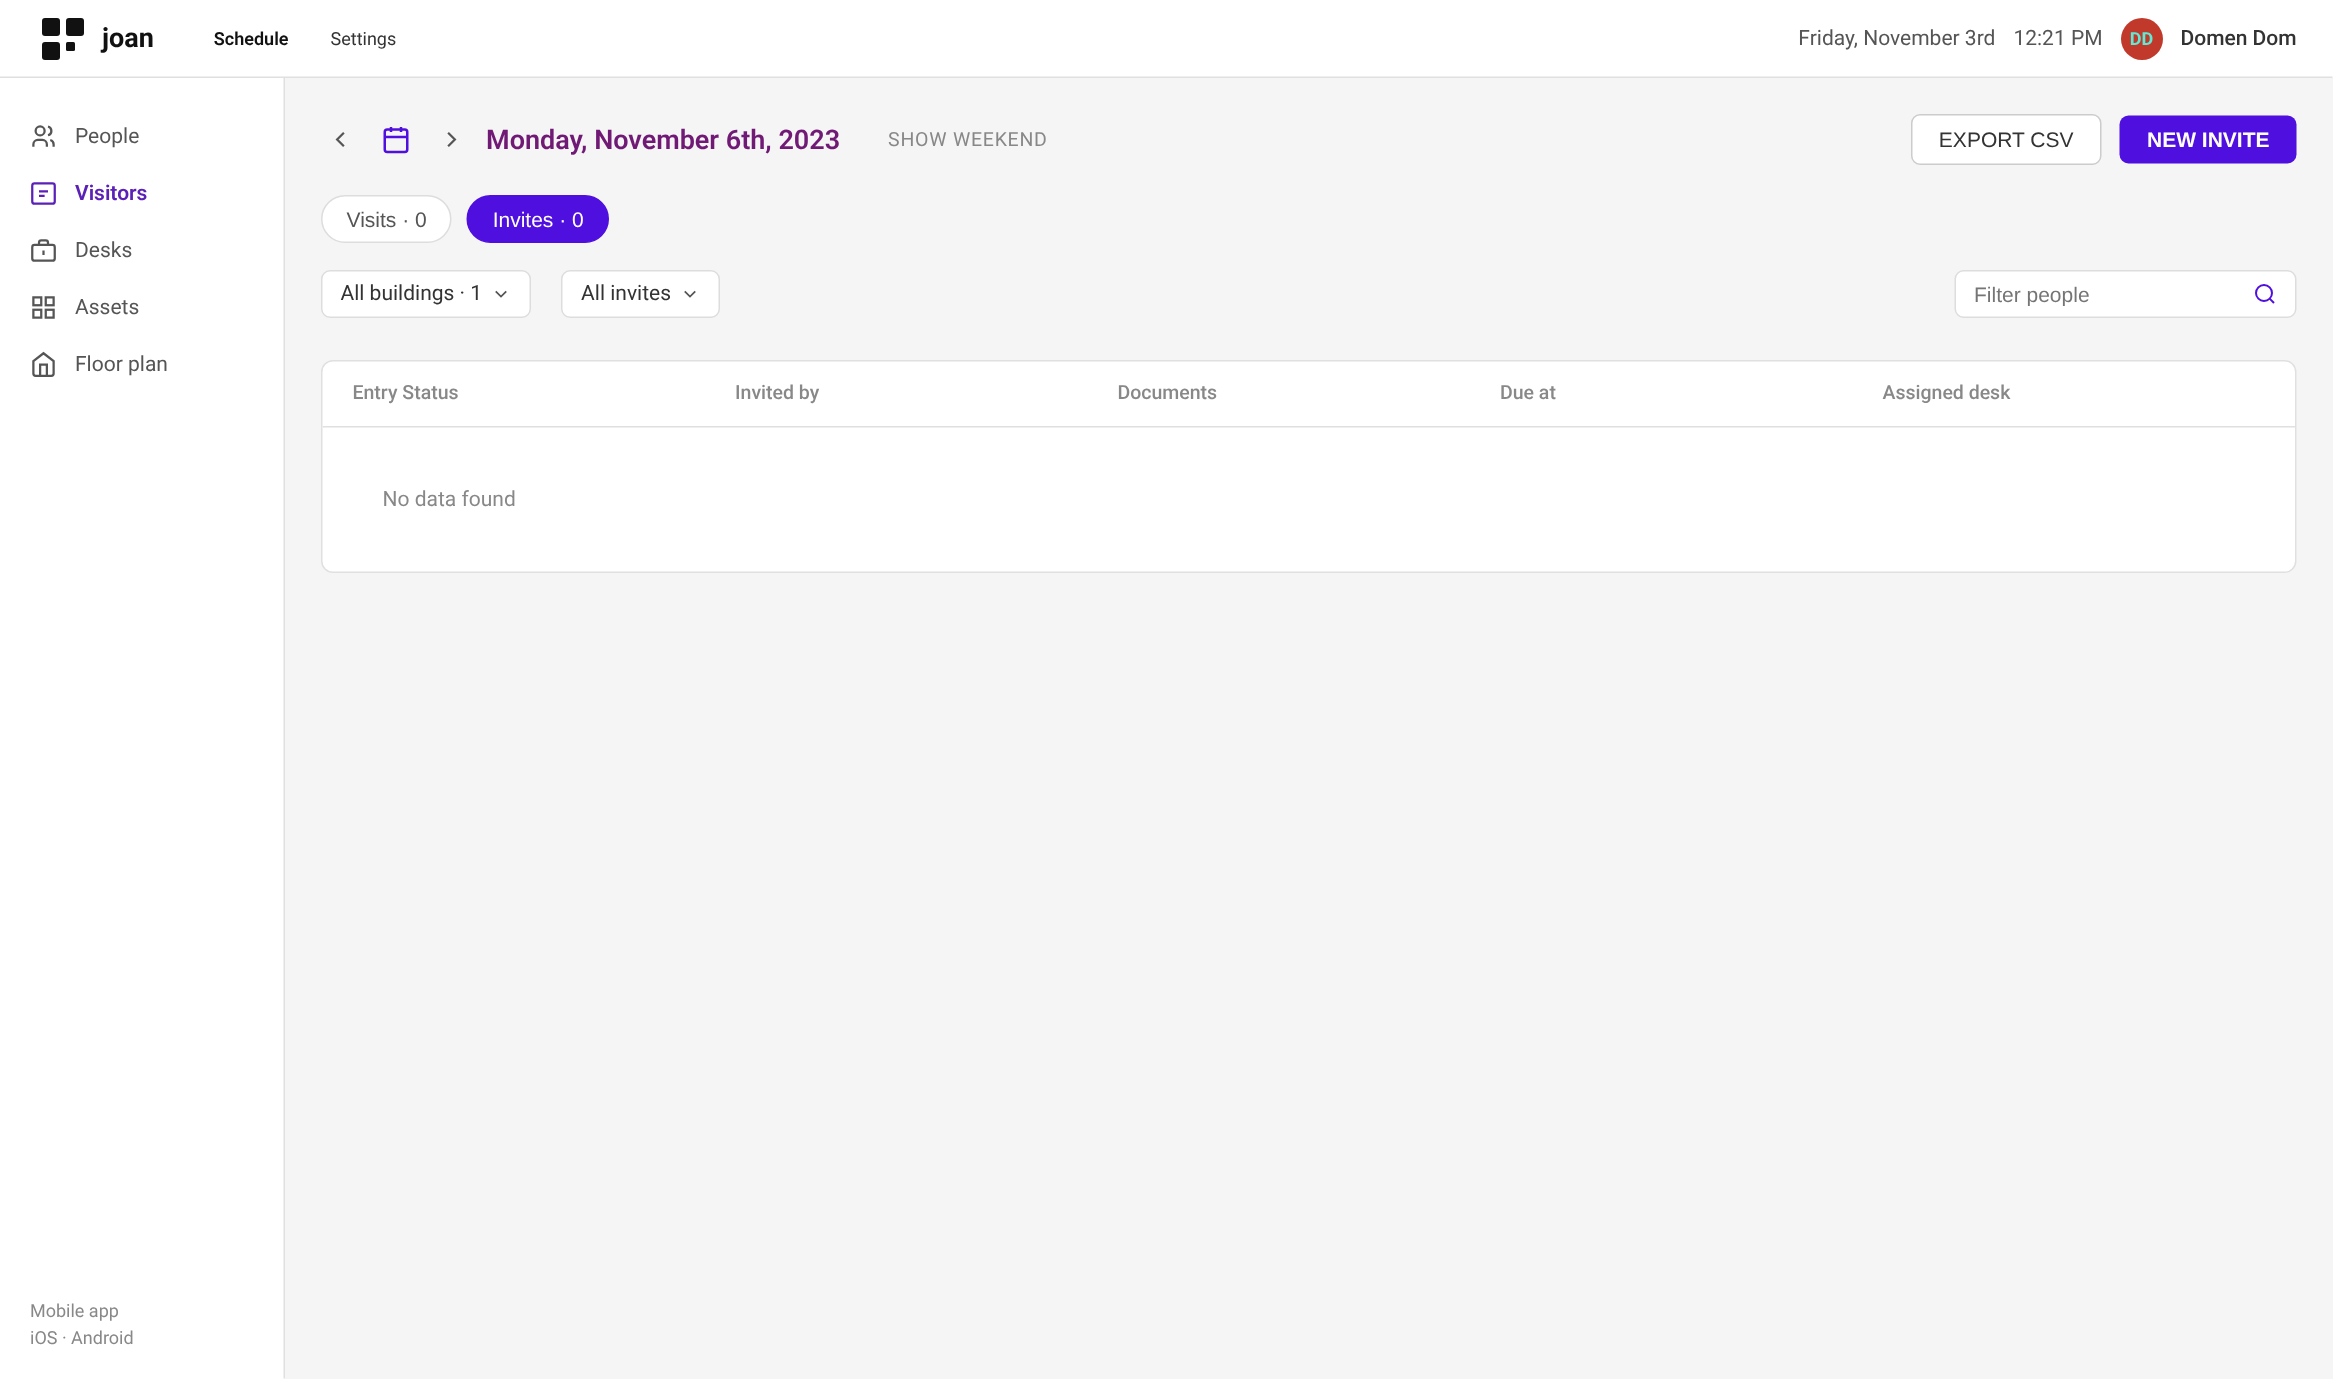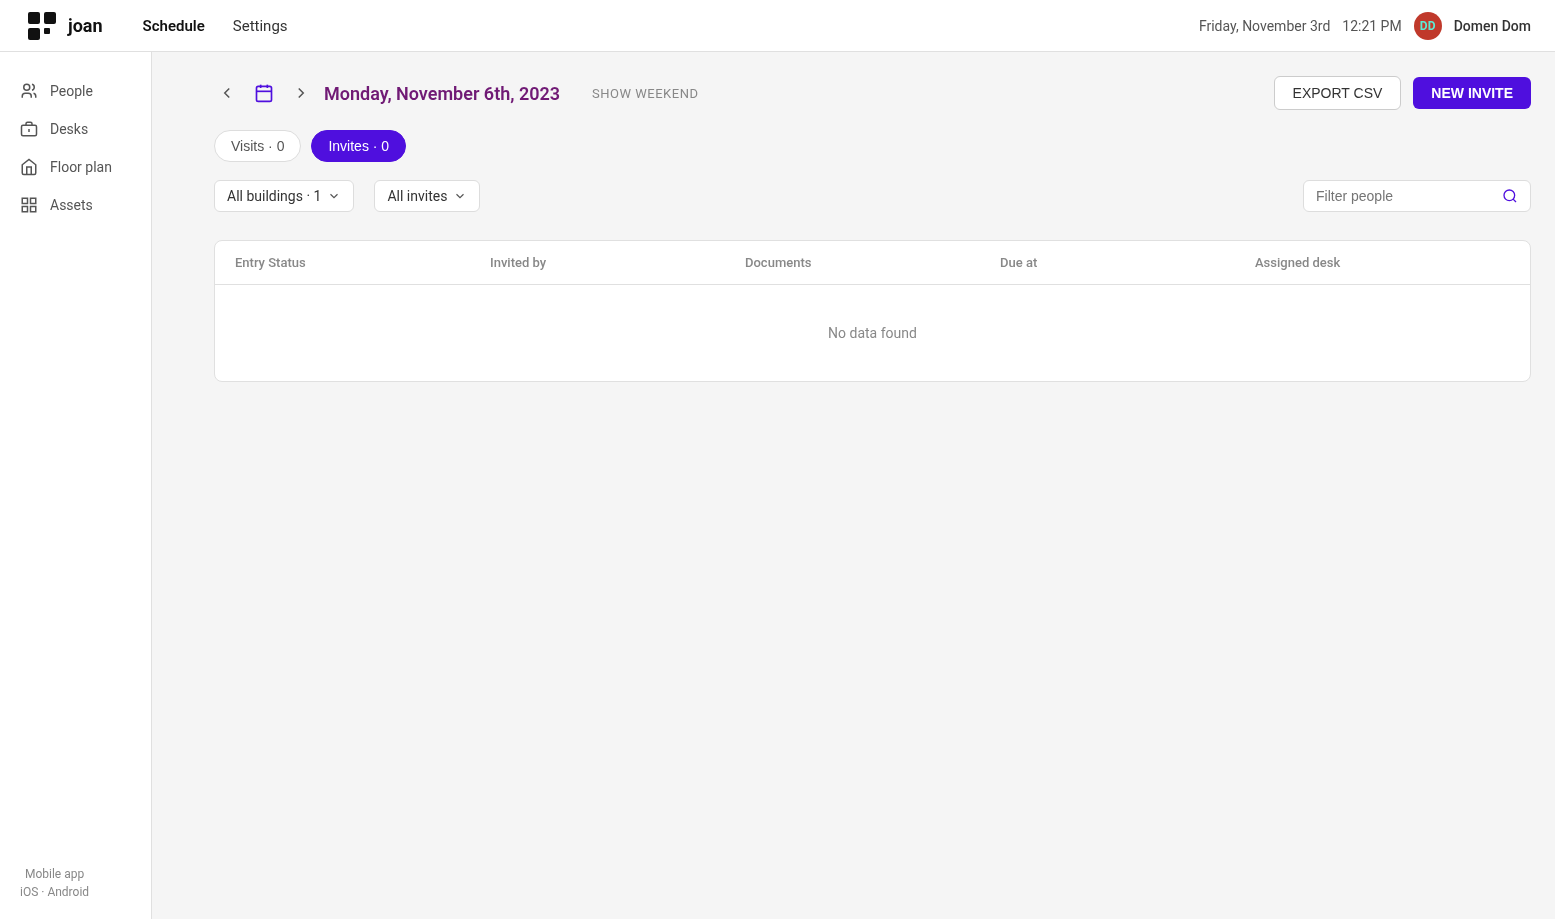--- a/index.html
+++ b/index.html
@@ -7,33 +7,33 @@
 
     
     .topnav {
       display: flex; align-items: center; background: #fff;
       border-bottom: 1px solid #e0e0e0; padding: 0 24px; height: 52px;
       position: fixed; top: 0; left: 0; right: 0; z-index: 100;
     }
     .logo { display: flex; align-items: center; gap: 8px; margin-right: 40px; text-decoration: none; }
     .logo-icon { width: 36px; height: 36px; }
     .topnav-links { display: flex; gap: 28px; }
-    .topnav-link { text-decoration: none; color: #333; font-size: 15px; font-weight: 400; }
+    .topnav-link { text-decoration: none; color: #333; font-size: 12px; font-weight: 400; }
     .topnav-link.active { font-weight: 600; color: #111; }
     .topnav-right { margin-left: auto; display: flex; align-items: center; gap: 12px; }
     .topnav-date { color: #555; font-size: 14px; }
     .topnav-time { color: #555; font-size: 14px; }
     .user-avatar { width: 28px; height: 28px; border-radius: 50%; background: #c0392b; display: flex; align-items: center; justify-content: center; color: #5eead4; font-size: 12px; font-weight: 700; }
     .user-name { font-size: 14px; font-weight: 500; }
 
     
     .layout { display: flex; padding-top: 52px; min-height: 100vh; }
 
     
-    .sidebar { width: 152px; background: #fff; border-right: 1px solid #e0e0e0; padding: 20px 0; position: fixed; top: 52px; bottom: 0; left: 0; text-align: center; }
+    .sidebar { width: 190px; background: #fff; border-right: 1px solid #e0e0e0; padding: 20px 0; position: fixed; top: 52px; bottom: 0; left: 0; }
     .sidebar-item { display: flex; align-items: center; gap: 12px; padding: 10px 20px; cursor: pointer; color: #555; font-size: 14px; text-decoration: none; }
     .sidebar-item.active { color: #5B21B6; font-weight: 600; }
     .sidebar-item svg { flex-shrink: 0; }
     .sidebar-bottom { position: absolute; bottom: 20px; left: 20px; }
     .mobile-app-label { font-size: 12px; color: #888; margin-bottom: 4px; }
     .mobile-app-links { font-size: 12px; color: #888; }
 
     
     .main { margin-left: 190px; flex: 1; padding: 24px; }
 
@@ -56,21 +56,21 @@
     .filters-row { display: flex; align-items: flex-start; gap: 20px; margin-bottom: 28px; }
     .filter-select { display: flex; align-items: center; gap: 6px; border: 1px solid #ddd; background: #fff; border-radius: 6px; padding: 7px 12px; font-size: 14px; cursor: pointer; color: #333; }
     .filter-select svg { color: #555; }
     .filter-search { margin-left: auto; display: flex; align-items: center; border: 1px solid #ddd; background: #fff; border-radius: 6px; padding: 7px 12px; gap: 6px; }
     .filter-search input { border: none; outline: none; font-size: 14px; color: #555; background: transparent; width: 180px; }
 
     
     .table-wrapper { background: #fff; border: 1px solid #e0e0e0; border-radius: 8px; overflow: hidden; }
     .table-header { display: grid; grid-template-columns: 2fr 2fr 2fr 2fr 2fr; padding: 14px 20px; border-bottom: 1px solid #e0e0e0; }
     .table-header-cell { font-size: 13px; color: #888; font-weight: 500; }
-    .table-empty { text-align: center; padding: 40px; color: #888; font-size: 14px; }
+    .table-empty { text-align: left; padding: 40px; color: #888; font-size: 14px; }
   </style>
 </head>
 <body>
 
 <nav class="topnav">
   <a class="logo" href="#">
     <svg class="logo-icon" viewBox="0 0 36 36" fill="none" xmlns="http://www.w3.org/2000/svg">
       <rect width="36" height="36" rx="4" fill="#fff"></rect>
       <rect x="4" y="4" width="12" height="12" rx="2" fill="#111"></rect>
       <rect x="20" y="4" width="12" height="12" rx="2" fill="#111"></rect>
@@ -96,43 +96,50 @@
   <aside class="sidebar">
     <a class="sidebar-item" href="#">
       <svg width="18" height="18" viewBox="0 0 24 24" fill="none" stroke="currentColor" stroke-width="2">
           <circle cx="9" cy="7" r="4"></circle>
           <path d="M3 21v-2a4 4 0 014-4h4a4 4 0 014 4v2"></path>
           <path d="M16 3.13a4 4 0 010 7.75"></path>
           <path d="M21 21v-2a4 4 0 00-3-3.87"></path>
         </svg>
       <span>People</span>
     </a>
+    <a class="sidebar-item active" href="#">
+      <svg width="18" height="18" viewBox="0 0 24 24" fill="none" stroke="currentColor" stroke-width="2">
+          <rect x="2" y="3" width="20" height="18" rx="2"></rect>
+          <path d="M8 10h8M8 14h5"></path>
+        </svg>
+      <span>Visitors</span>
+    </a>
     <a class="sidebar-item" href="#">
       <svg width="18" height="18" viewBox="0 0 24 24" fill="none" stroke="currentColor" stroke-width="2">
           <rect x="2" y="7" width="20" height="14" rx="2"></rect>
           <path d="M16 7V5a2 2 0 00-2-2h-4a2 2 0 00-2 2v2"></path>
           <line x1="12" y1="12" x2="12" y2="16"></line>
         </svg>
       <span>Desks</span>
-    </a>
-    <a class="sidebar-item" href="#">
-      <svg width="18" height="18" viewBox="0 0 24 24" fill="none" stroke="currentColor" stroke-width="2">
-          <path d="M3 9l9-7 9 7v11a2 2 0 01-2 2H5a2 2 0 01-2-2z"></path>
-          <polyline points="9 22 9 12 15 12 15 22"></polyline>
-        </svg>
-      <span>Floor plan</span>
     </a>
     <a class="sidebar-item" href="#">
       <svg width="18" height="18" viewBox="0 0 24 24" fill="none" stroke="currentColor" stroke-width="2">
           <rect x="3" y="3" width="7" height="7"></rect>
           <rect x="14" y="3" width="7" height="7"></rect>
           <rect x="3" y="14" width="7" height="7"></rect>
           <rect x="14" y="14" width="7" height="7"></rect>
         </svg>
       <span>Assets</span>
+    </a>
+    <a class="sidebar-item" href="#">
+      <svg width="18" height="18" viewBox="0 0 24 24" fill="none" stroke="currentColor" stroke-width="2">
+          <path d="M3 9l9-7 9 7v11a2 2 0 01-2 2H5a2 2 0 01-2-2z"></path>
+          <polyline points="9 22 9 12 15 12 15 22"></polyline>
+        </svg>
+      <span>Floor plan</span>
     </a>
     <div class="sidebar-bottom">
       <div class="mobile-app-label">Mobile app</div>
       <div class="mobile-app-links">iOS · Android</div>
     </div>
   </aside>
 
   <main class="main">
 
     <div class="main-header">

